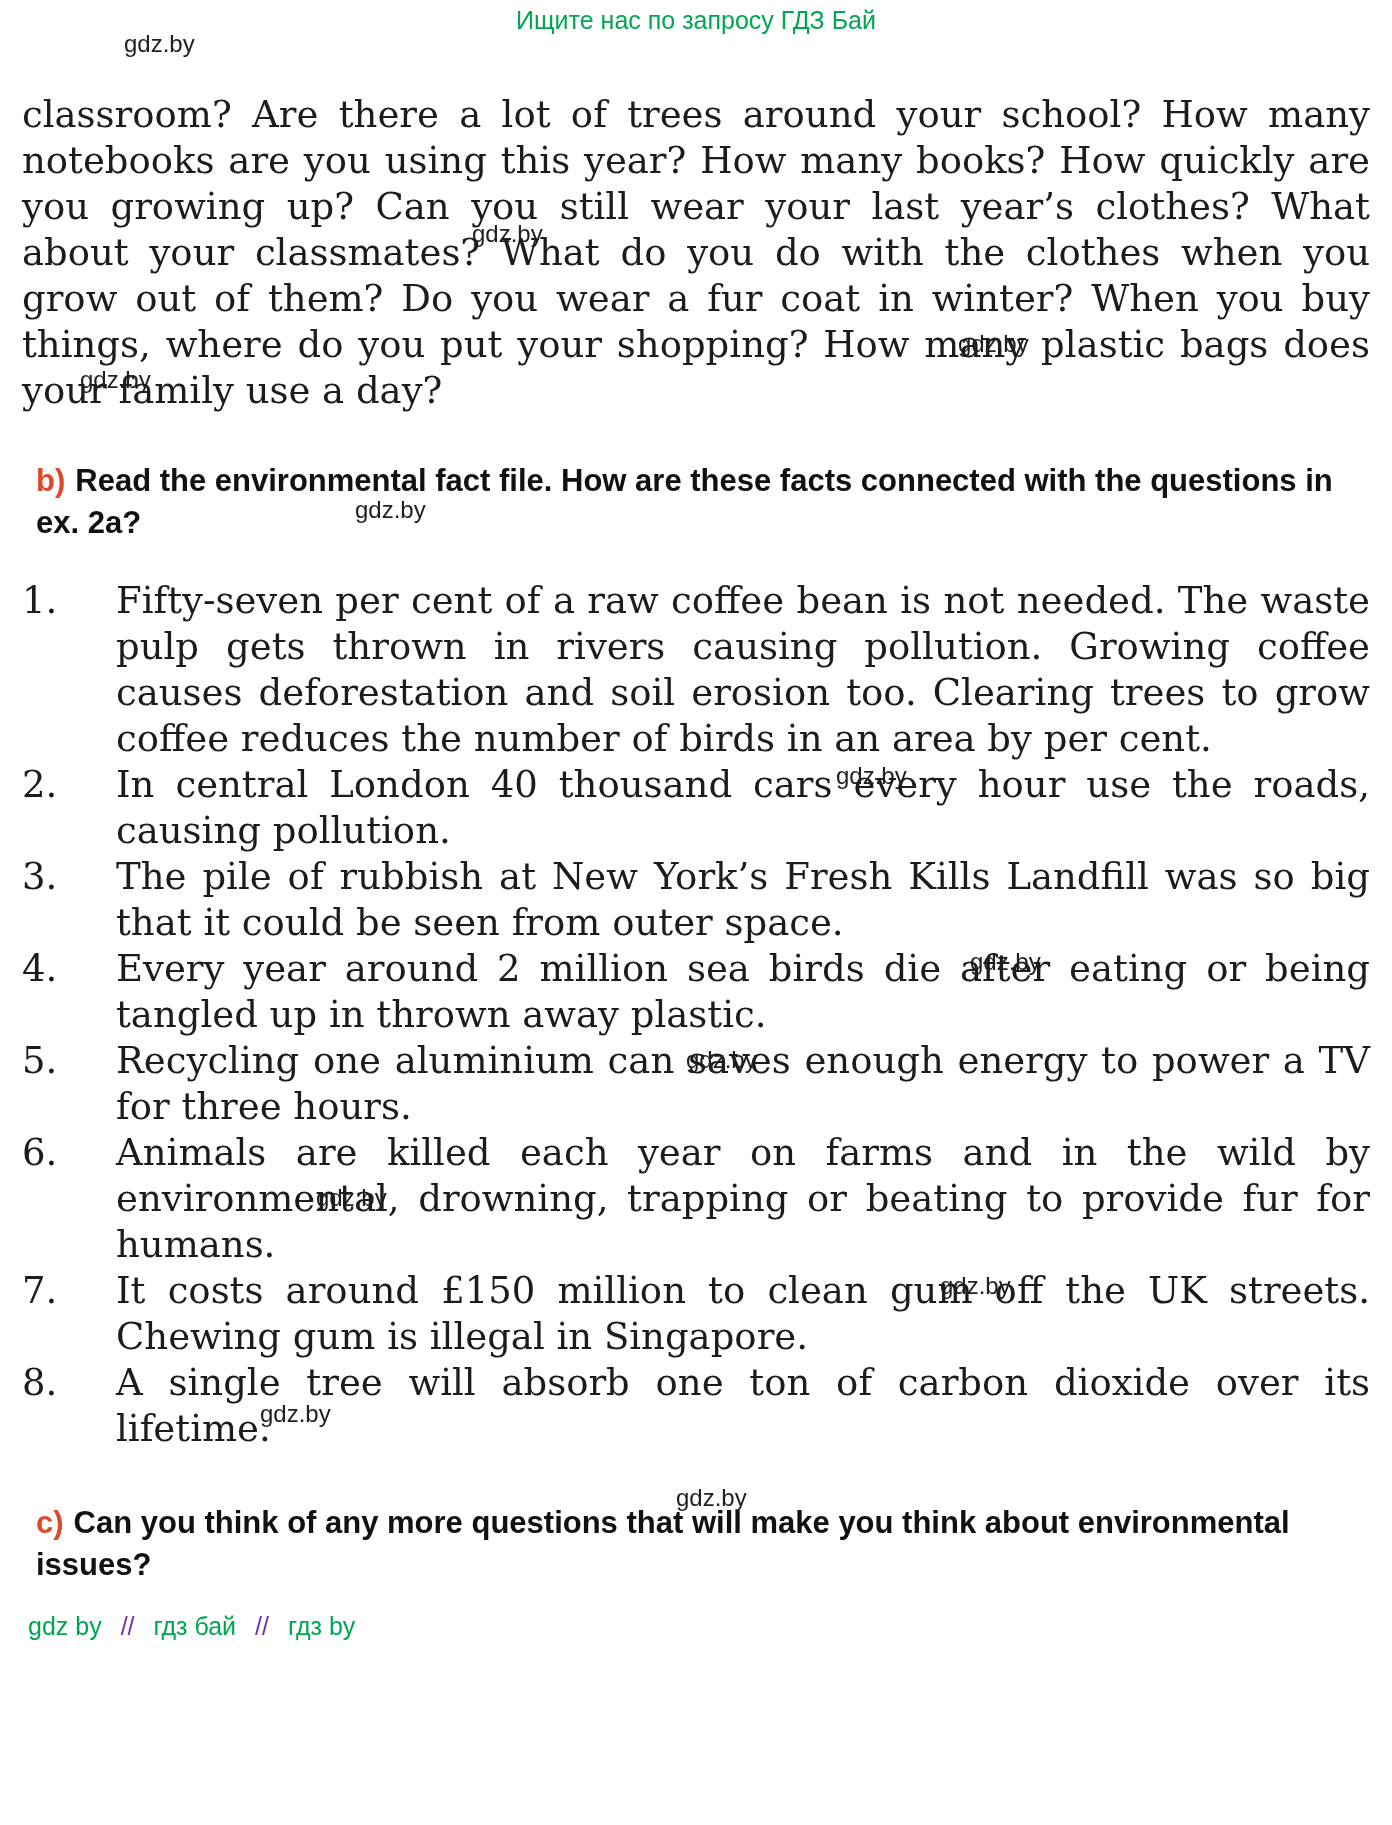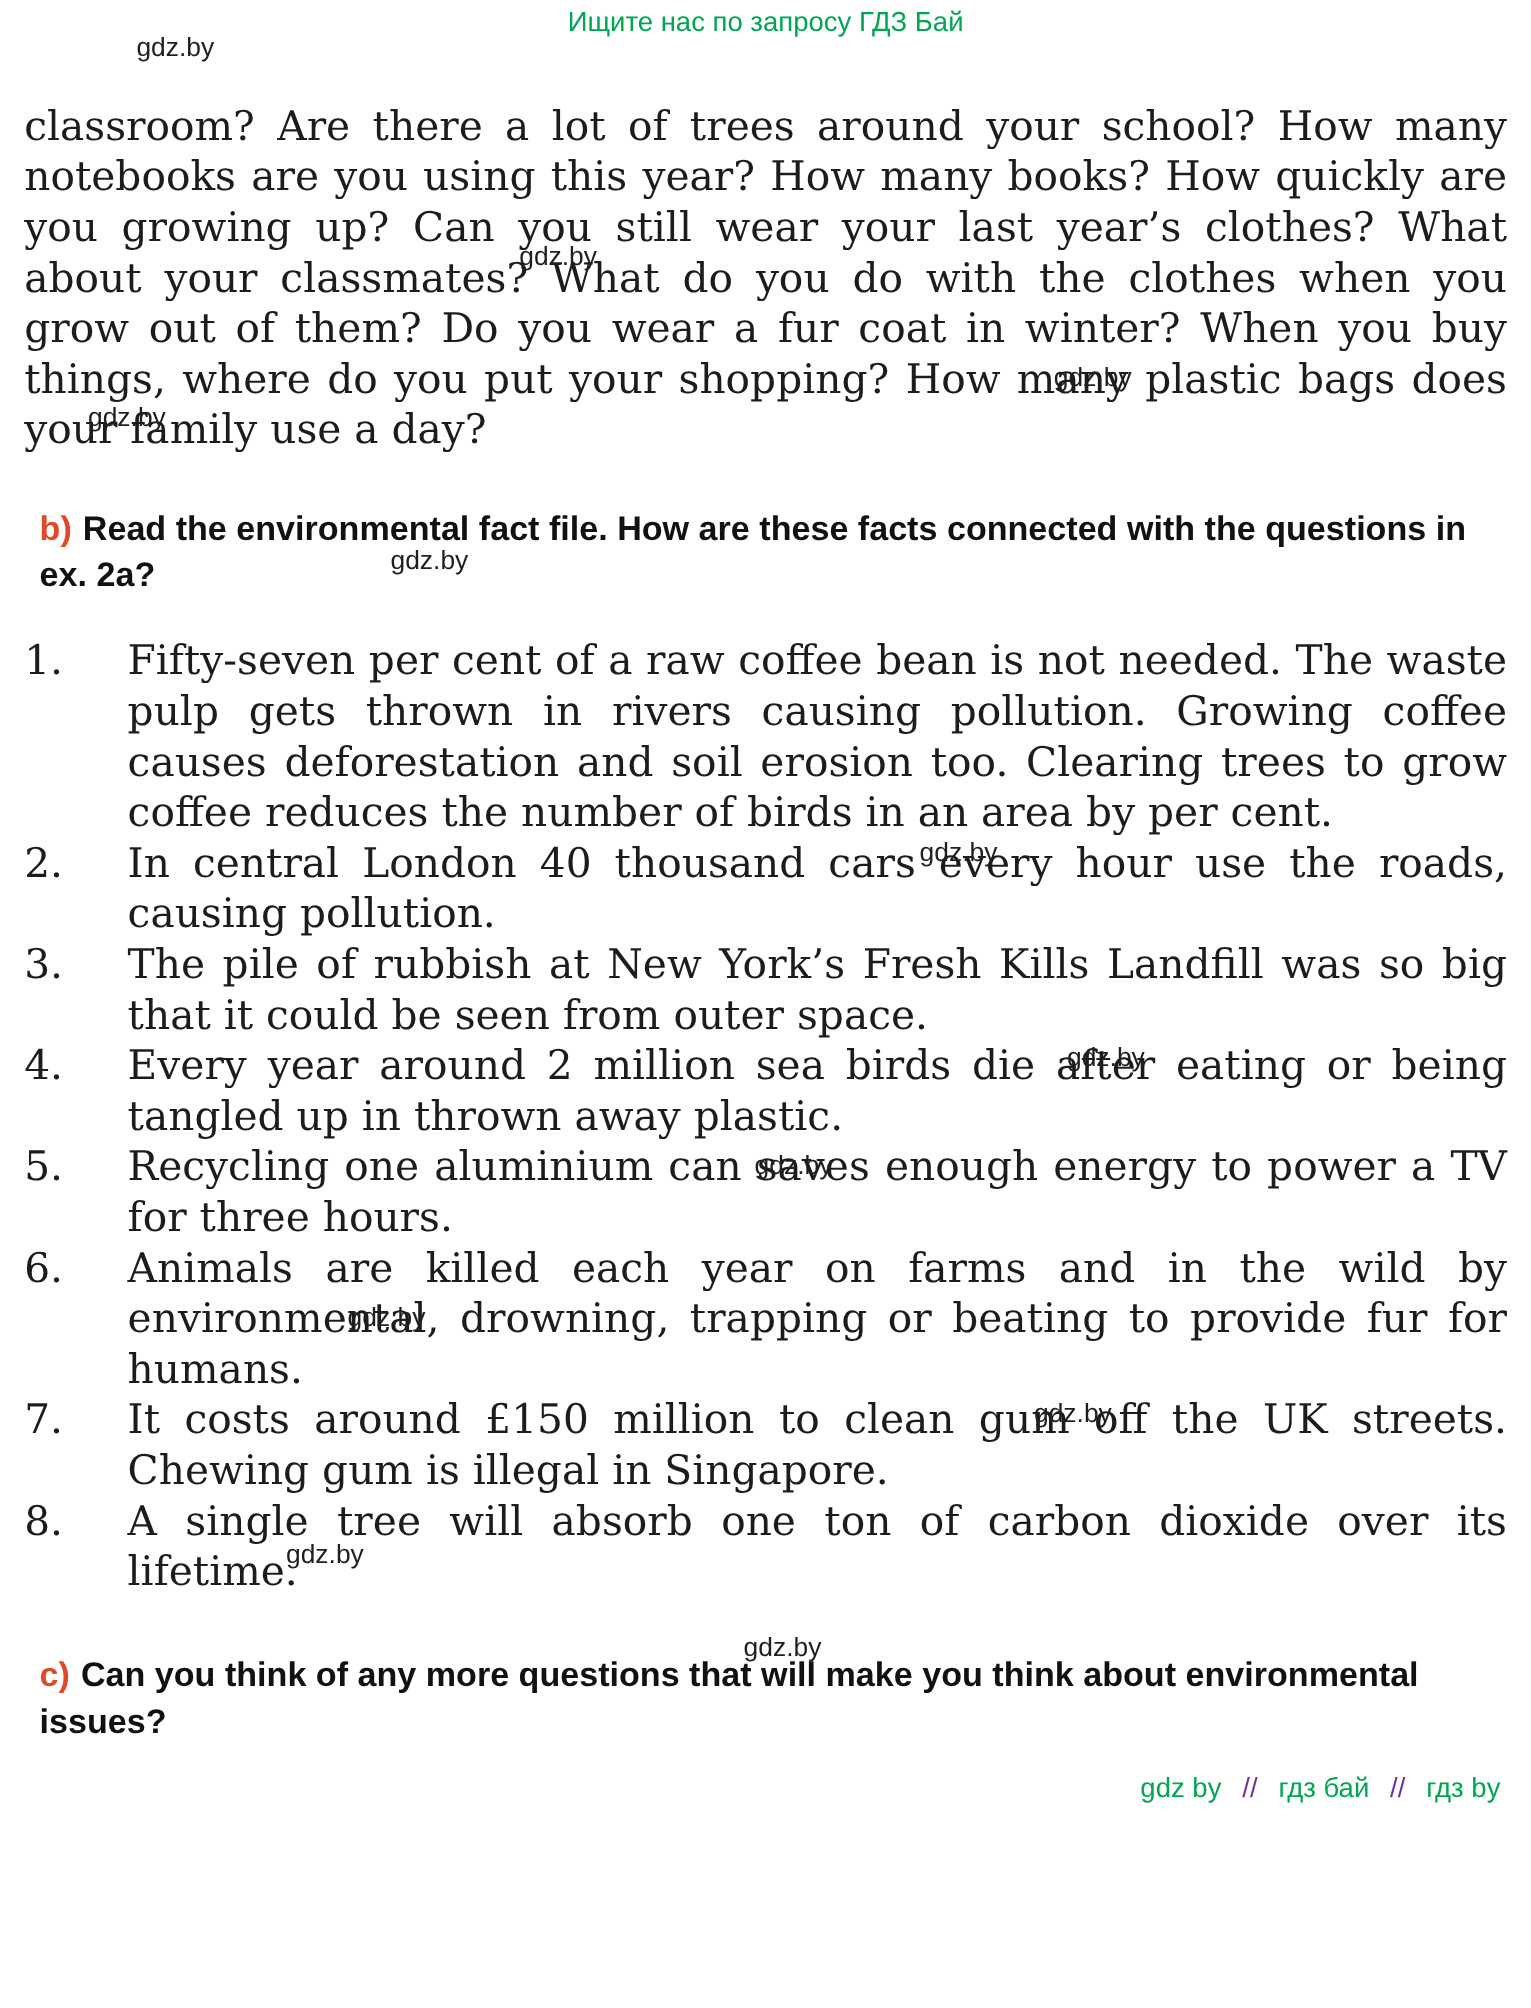--- a/index.html
+++ b/index.html
@@ -62,21 +62,21 @@
     flex: 1 1 auto;
     font-size: 37px;
     line-height: 46px;
     text-align: justify;
     color: var(--ink);
     margin-left: 32px;
   }
 
   .footer {
     margin-top: 26px;
-    text-align: right;
+    text-align: left;
     font-family: "Liberation Sans", sans-serif;
     font-size: 25px;
   }
   .footer .seg { margin: 0 6px; }
   .seg-green { color: var(--green); }
   .seg-purple { color: var(--purple); }
 
   .wm {
     position: absolute;
     font-family: "Liberation Sans", sans-serif;

